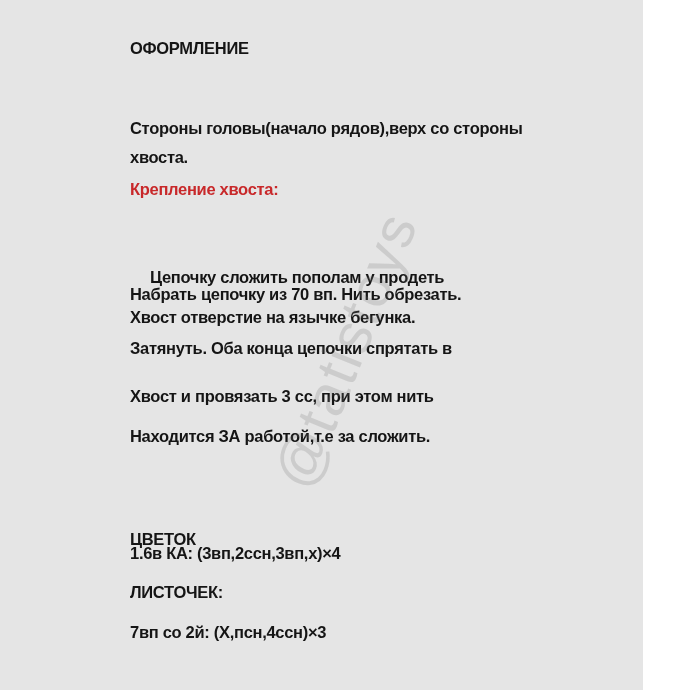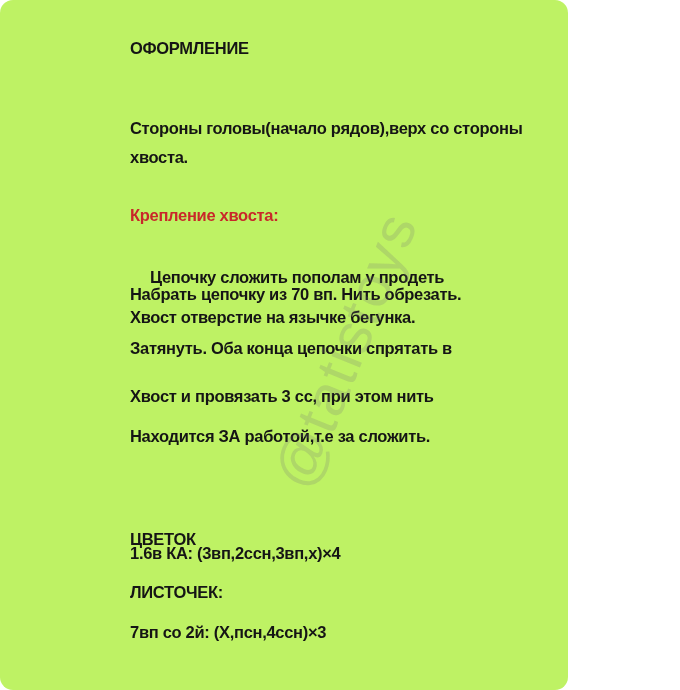--- a/index.html
+++ b/index.html
@@ -11,23 +11,22 @@
       width: 680px;
       height: 690px;
       position: relative;
       overflow: hidden;
       font-family: "Liberation Sans", "DejaVu Sans", sans-serif;
       color: #111111;
     }
     .page {
       position: absolute;
       left: 0; top: 0;
-      width: 568px; height: 690px;
-      background: #bef264;
-      border-radius: 13px;
+      width: 643px; height: 690px;
+      background: #e5e5e5;
     }
     .line {
       position: absolute;
       left: 130px;
       font-size: 16.5px;
       font-weight: bold;
       letter-spacing: -0.3px;
       white-space: nowrap;
       line-height: 20px;
       color: #151515;
@@ -51,21 +50,21 @@
   </style>
 </head>
 <body>
 
 <div class="page">
 
   <div class="line" style="top:38px;">ОФОРМЛЕНИЕ</div>
   <div class="line" style="top:118px;">Стороны головы(начало рядов),верх со стороны</div>
   <div class="line" style="top:147px;">хвоста.</div>
 
-  <div class="line red" style="top:205px;">Крепление хвоста:</div>
+  <div class="line red" style="top:179px;">Крепление хвоста:</div>
   <div class="line" style="top:237px;margin-top:47px;">Набрать цепочку из 70 вп. Нить обрезать.</div>
   <div class="line" style="top:267px;margin-left:20px;">Цепочку сложить пополам у продеть</div>
   <div class="line" style="top:307px;">Хвост отверстие на язычке бегунка.</div>
   <div class="line" style="top:338px;">Затянуть. Оба конца цепочки спрятать в</div>
   <div class="line" style="top:386px;">Хвост и провязать 3 сс, при этом нить</div>
   <div class="line" style="top:426px;">Находится ЗА работой,т.е за сложить.</div>
 
   <div class="line" style="top:529px;">ЦВЕТОК</div>
   <div class="line" style="top:543px;">1.6в КА: (3вп,2ссн,3вп,х)×4</div>
 

